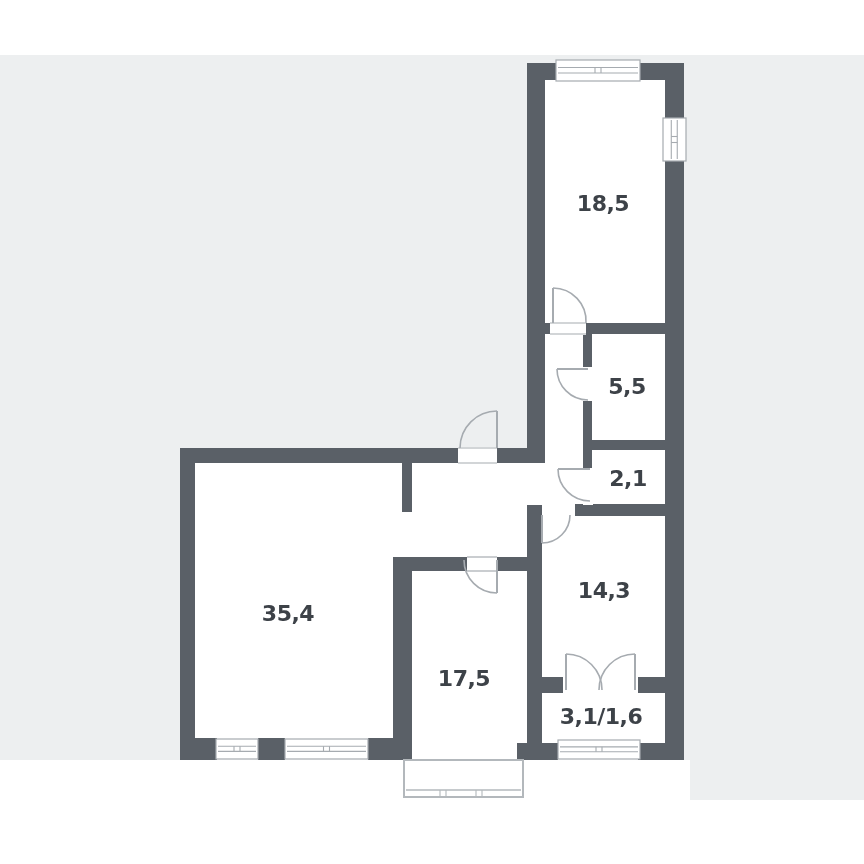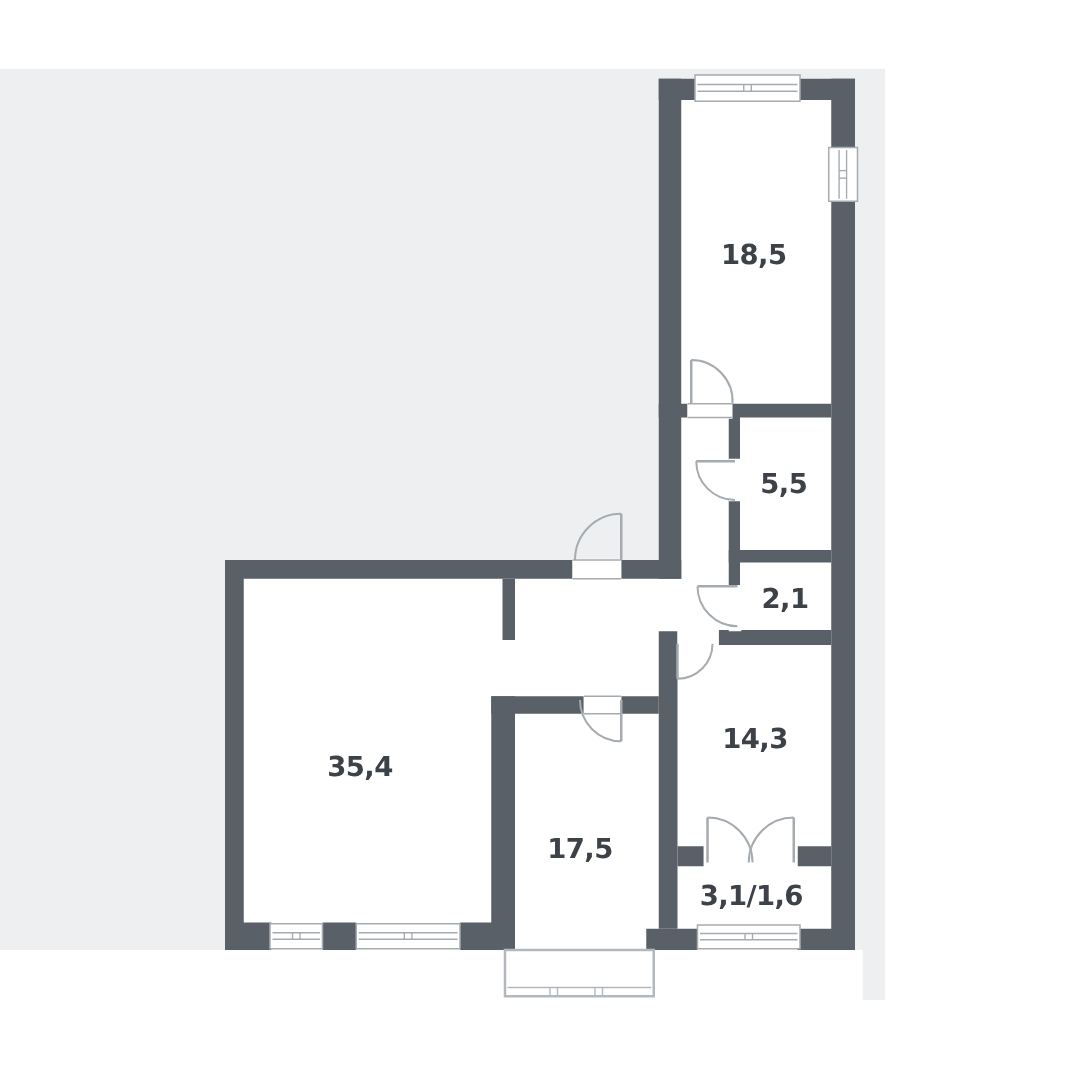--- a/index.html
+++ b/index.html
@@ -1,16 +1,16 @@
 <!DOCTYPE html>
 <html><head>
 <meta charset="utf-8">
 <style>
   html,body{margin:0;padding:0;background:#ffffff;}
-  #stage{position:relative;width:708px;height:864px;overflow:hidden;background:#ffffff;
+  #stage{position:relative;width:864px;height:864px;overflow:hidden;background:#ffffff;
          font-family:"DejaVu Sans","Liberation Sans",sans-serif;}
   svg{position:absolute;left:0;top:0;}
   .room-label{font-family:"DejaVu Sans","Liberation Sans",sans-serif;
               font-weight:bold;letter-spacing:-0.5px;}
 </style>
 </head>
 <body>
 
 <div id="stage">
   <svg id="plan" width="864" height="864" viewBox="0 0 864 864">

